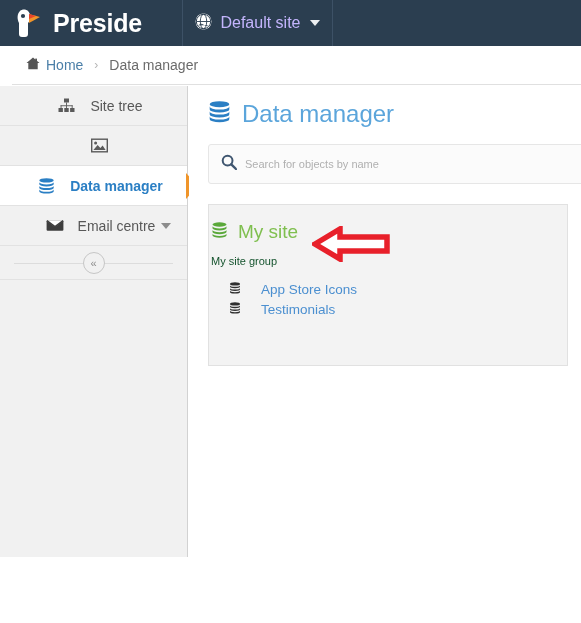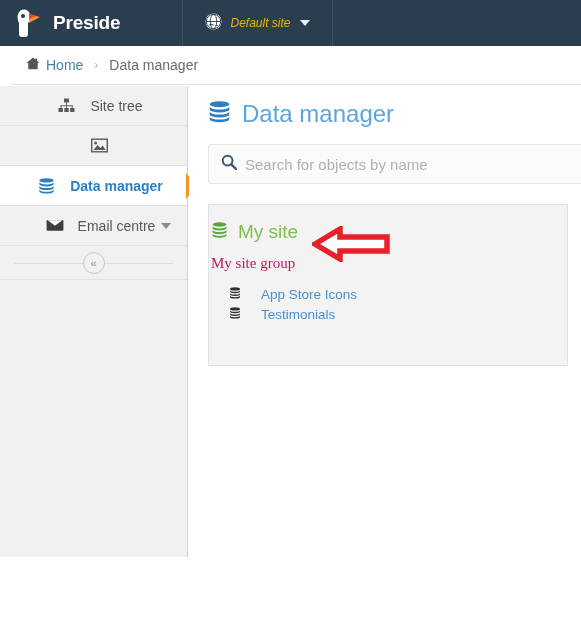--- a/index.html
+++ b/index.html
@@ -27,38 +27,37 @@
     padding-left: 14px;
     border-right: 1px solid #3d5166;
   }
   .brand-logo {
     width: 30px; height: 32px;
     position: relative;
     flex: none;
   }
   .brand-name {
     color: #ffffff;
-    font-size: 19px;
+    font-size: 25px;
     font-weight: bold;
     margin-left: 9px;
     letter-spacing: -0.2px;
   }
   .site-select {
     width: 150px;
     display: flex;
     align-items: center;
     justify-content: center;
     border-right: 1px solid #3d5166;
     cursor: pointer;
   }
   .site-select .globe { flex: none; margin-right: 8px; display: block; }
   .site-select-label {
-    color: #eab308;
-    font-size: 12px;
-    font-style: italic;
+    color: #c4b5fd;
+    font-size: 16px;
   }
   .caret-down {
     margin-left: 9px;
     width: 0; height: 0;
     border-left: 5px solid transparent;
     border-right: 5px solid transparent;
     border-top: 6px solid #eceff1;
   }
 
   
@@ -206,21 +205,21 @@
     display: flex;
     align-items: center;
     padding-left: 12px;
   }
   .search-icon { flex: none; margin-right: 8px; display: block; }
   .search-input {
     border: none;
     outline: none;
     background: transparent;
     font-family: "Liberation Sans", sans-serif;
-    font-size: 15px;
+    font-size: 11px;
     color: #15803d;
     width: 330px;
   }
   .search-input::placeholder { color: #b0b0b0; }
 
   .card {
     position: relative;
     margin-top: 20px;
     width: 360px;
     min-height: 162px;
@@ -232,23 +231,22 @@
     display: flex;
     align-items: center;
   }
   .card-title {
     margin-left: 10px;
     font-size: 19px;
     color: #7fbf4f;
   }
   .card-sub {
     margin-top: 12px;
-    font-size: 15px;
-    color: #be185d;
-    font-family: Liberation Serif, serif;
+    font-size: 11px;
+    color: #14532d;
   }
   .obj-list {
     margin-top: 13px;
     padding-left: 18px;
     list-style: none;
   }
   .obj-item {
     display: flex;
     align-items: center;
     height: 19px;

